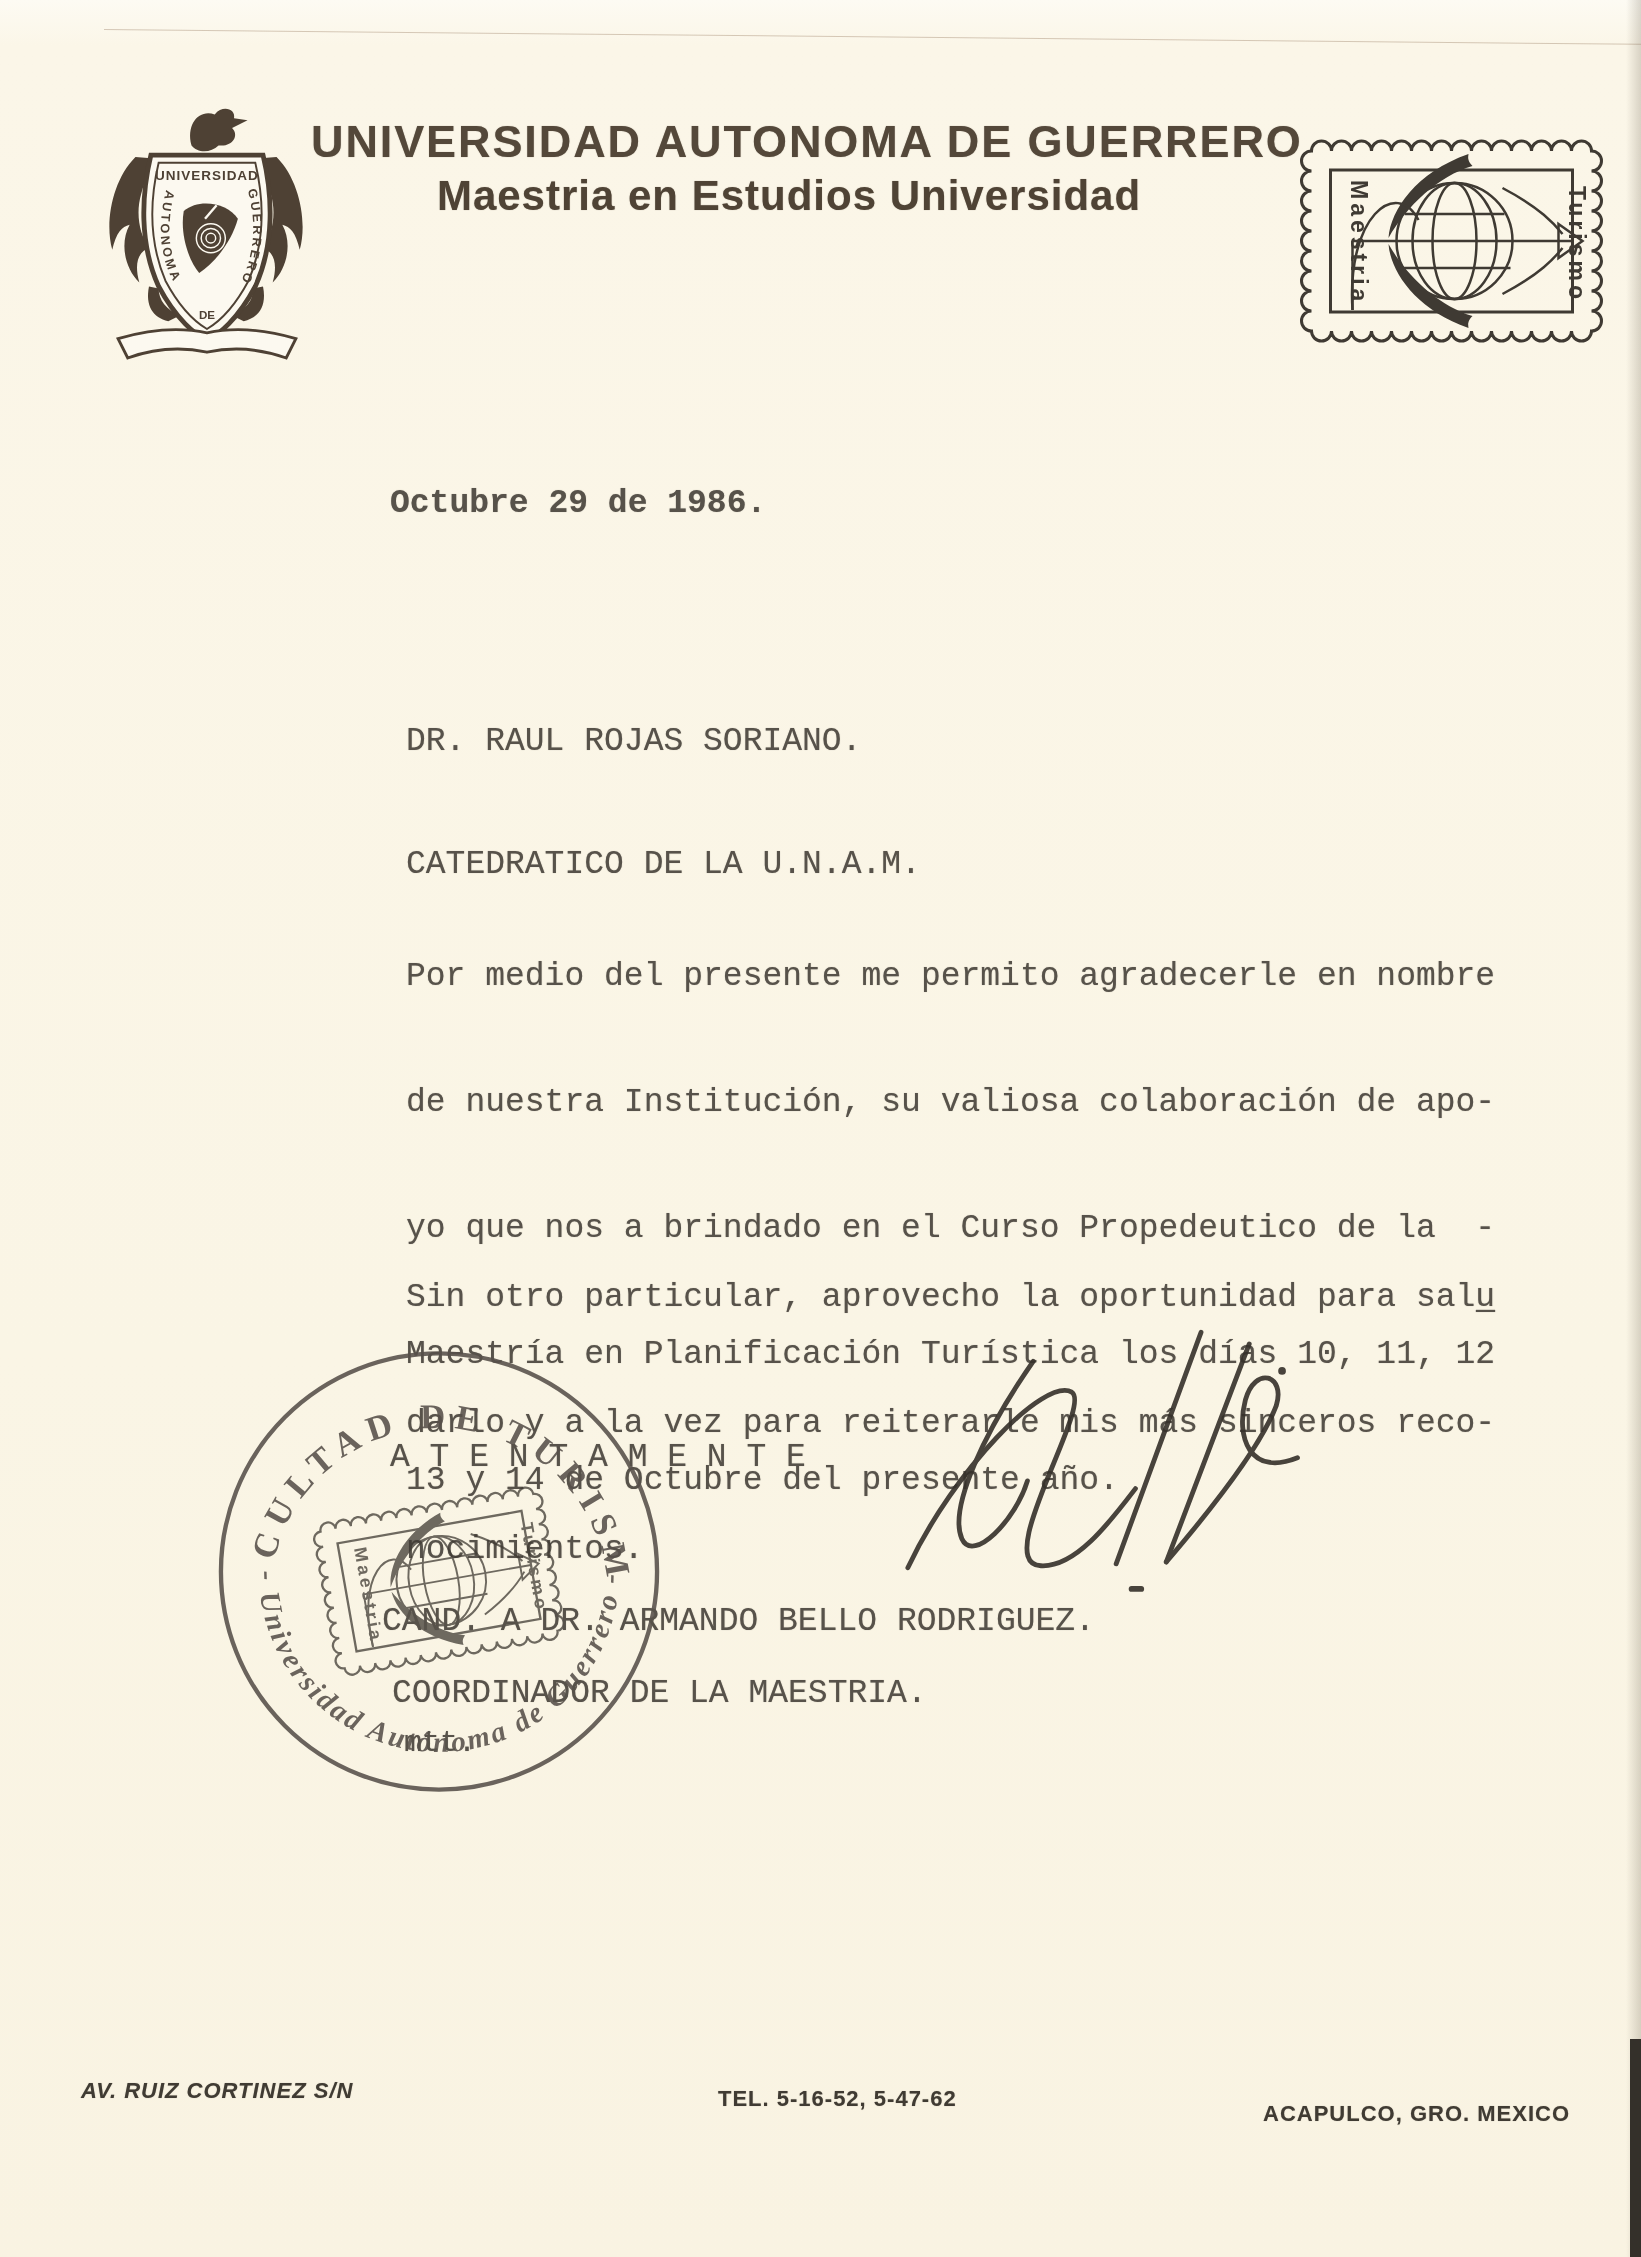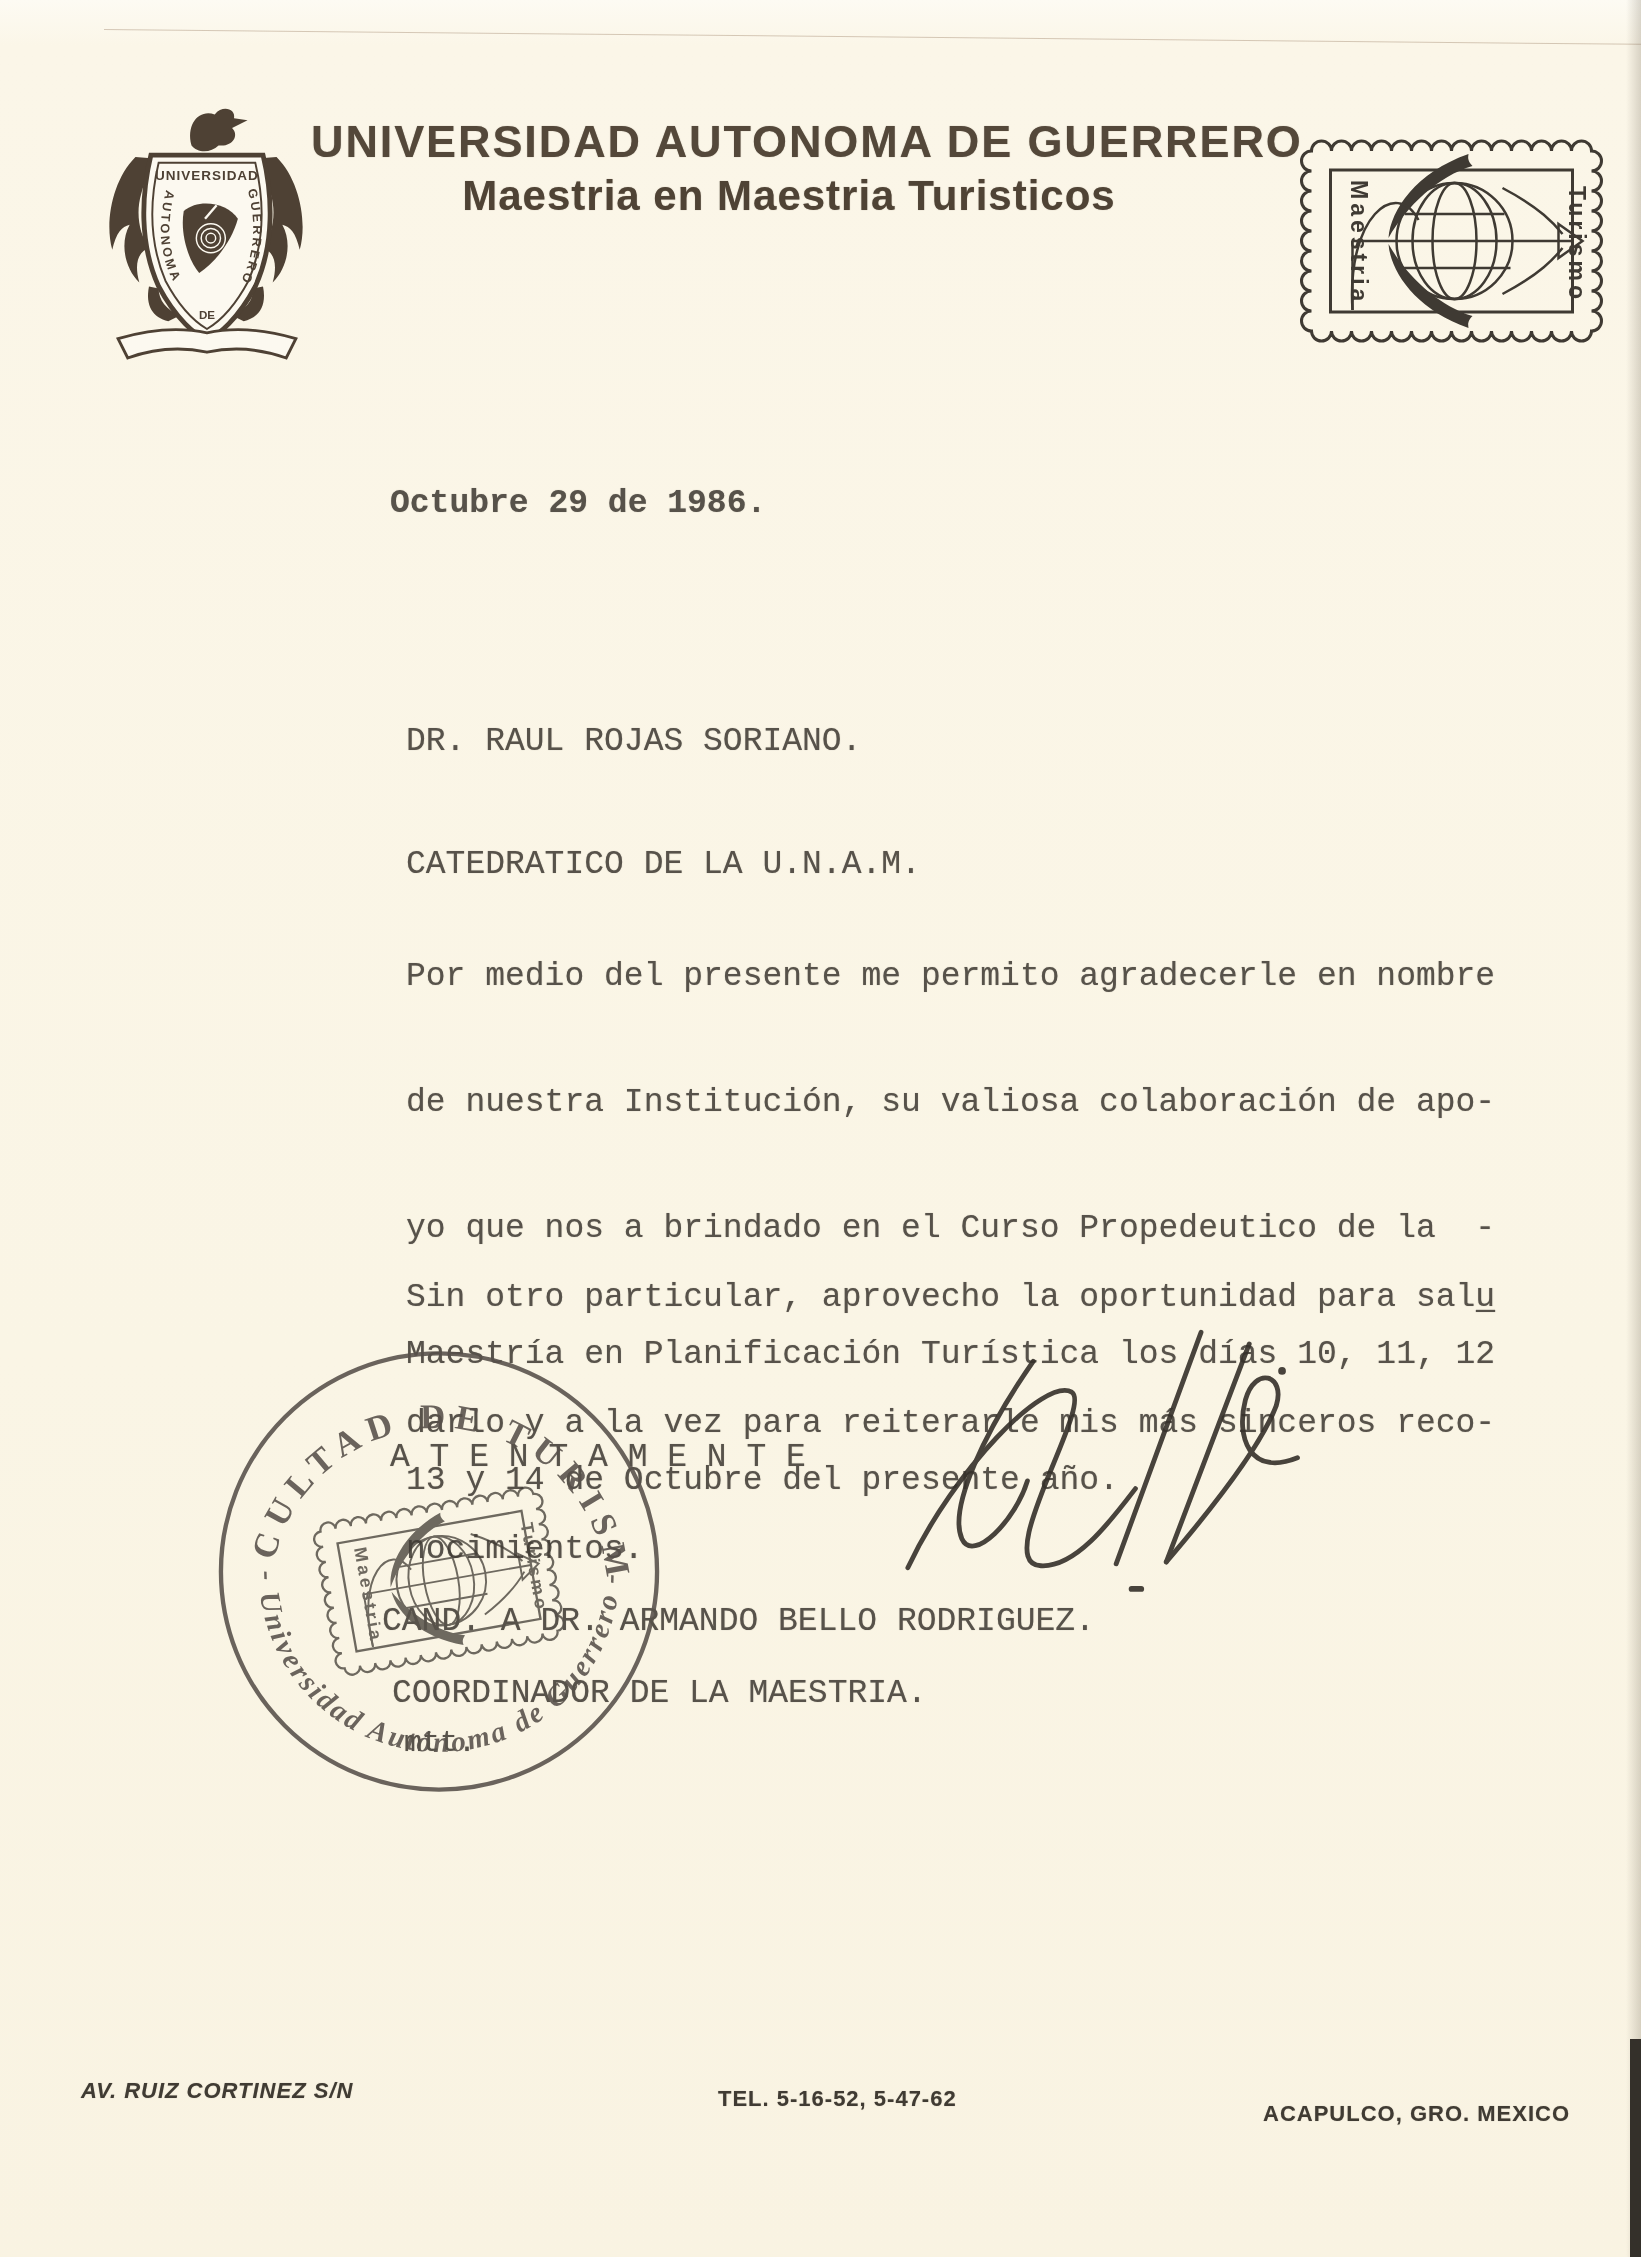--- a/index.html
+++ b/index.html
@@ -104,21 +104,21 @@
       <circle cx="124" cy="146" r="5" fill="none" stroke="#fcf9f0" stroke-width="1.5"></circle>
       <circle cx="124" cy="146" r="10" fill="none" stroke="#fcf9f0" stroke-width="1.5"></circle>
       <circle cx="124" cy="146" r="15" fill="none" stroke="#fcf9f0" stroke-width="1.5"></circle>
       <path d="M118,126 L130,112" stroke="#fcf9f0" stroke-width="2.5" fill="none"></path>
     </g>
     <path d="M110,252 L130,252 L132,262 L108,262 Z" fill="#4e4134"></path>
     <path d="M28,250 C62,240 92,238 120,244 C148,238 178,240 212,250 L202,270 C174,260 148,258 120,264 C92,258 66,260 38,270 Z" fill="#fcf9f0" stroke="#4e4134" stroke-width="3"></path>
   </svg>
 
   <div class="hdr-title">UNIVERSIDAD AUTONOMA DE GUERRERO</div>
-  <div class="hdr-subtitle">Maestria en Maestria Turisticos</div>
+  <div class="hdr-subtitle">Maestria en Estudios Universidad</div>
 
   <svg class="stamp-svg" width="311" height="230" viewBox="0 0 310 230">
     <g id="stamp-art">
       <path d="M15,25
            a10 10 0 0 1 20 0 a10 10 0 0 1 20 0 a10 10 0 0 1 20 0 a10 10 0 0 1 20 0
            a10 10 0 0 1 20 0 a10 10 0 0 1 20 0 a10 10 0 0 1 20 0 a10 10 0 0 1 20 0
            a10 10 0 0 1 20 0 a10 10 0 0 1 20 0 a10 10 0 0 1 20 0 a10 10 0 0 1 20 0
            a10 10 0 0 1 20 0 a10 10 0 0 1 20 0
            a10 10 0 0 1 0 20 a10 10 0 0 1 0 20 a10 10 0 0 1 0 20 a10 10 0 0 1 0 20
            a10 10 0 0 1 0 20 a10 10 0 0 1 0 20 a10 10 0 0 1 0 20 a10 10 0 0 1 0 20

